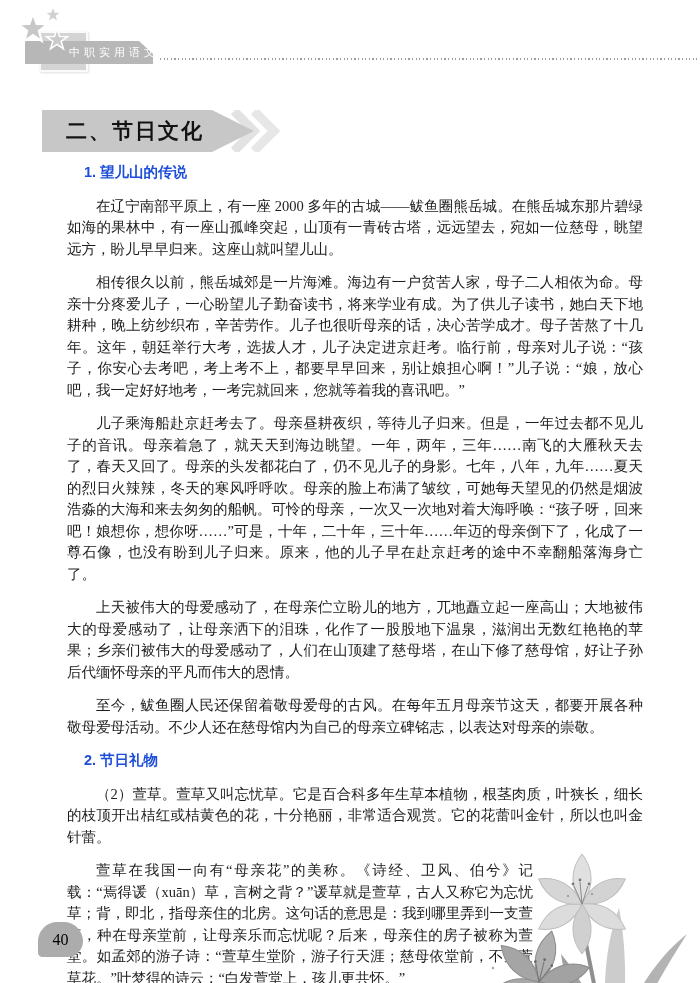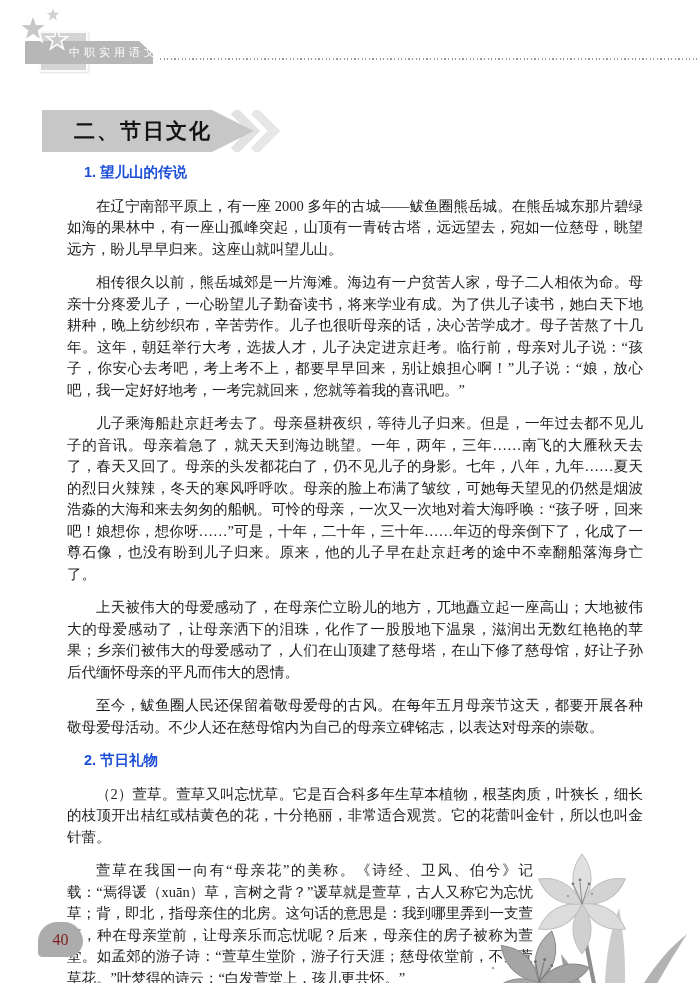--- a/index.html
+++ b/index.html
@@ -15,39 +15,39 @@
     background:rgba(205,205,205,.85);border:2px solid #fafafa;box-shadow:1px 1px 2px rgba(0,0,0,.12);}
   .hdr-stars{position:absolute;left:10px;top:2px;}
   .dotted-divider{position:absolute;left:160px;top:58px;width:537px;height:2px;
     background:repeating-linear-gradient(90deg,#9c9c9c 0 1.3px,transparent 1.3px 3.6px);}
 
   
   .section-banner{position:absolute;left:42px;top:110px;width:280px;height:42px;}
   .sb-chevrons{position:absolute;left:186px;top:0;}
   .sb-shape{position:absolute;left:0;top:0;width:212px;height:42px;background:#c7c7c7;
     clip-path:polygon(0 0,170px 0,212px 21px,170px 42px,0 42px);}
-  .sb-shape h1{margin:0;padding-left:32px;line-height:42px;font-size:21px;font-weight:bold;
+  .sb-shape h1{margin:0;padding-left:24px;line-height:42px;font-size:21px;font-weight:bold;
     color:#131313;font-family:"Liberation Sans", sans-serif;letter-spacing:2px;}
 
   
   .content{position:absolute;left:55px;top:160px;width:600px;font-size:14.5px;line-height:21.5px;}
   .content p{margin:12px;text-align:justify;text-indent:2em;}
   h2.sub-heading{margin:2px 0 6px 29px;font-size:14.5px;font-weight:bold;
     font-family:"Liberation Sans", sans-serif;color:#1d4ed8;}
   h2.sub-heading.gifts{margin:9px 0 8px 29px;}
 
   .wrap-zone{position:relative;}
   .wrap-zone p{width:466px;}
   .flower{position:absolute;left:428px;top:-10px;}
   .b{font-weight:normal;}
 
   
   .page-badge{position:absolute;left:38px;top:922px;width:45px;height:35px;background:#acacac;
     border-radius:22px 22px 18px 5px;text-align:center;}
-  .page-badge span{line-height:35px;font-size:16px;color:#7f1d1d;}
+  .page-badge span{line-height:35px;font-size:16px;color:#000000;}
 </style>
 </head>
 <body>
 
 <div class="page">
 
   <div class="hdr-square"></div>
   <div class="hdr-banner">
     <span>中职实用语文</span>
   </div>

